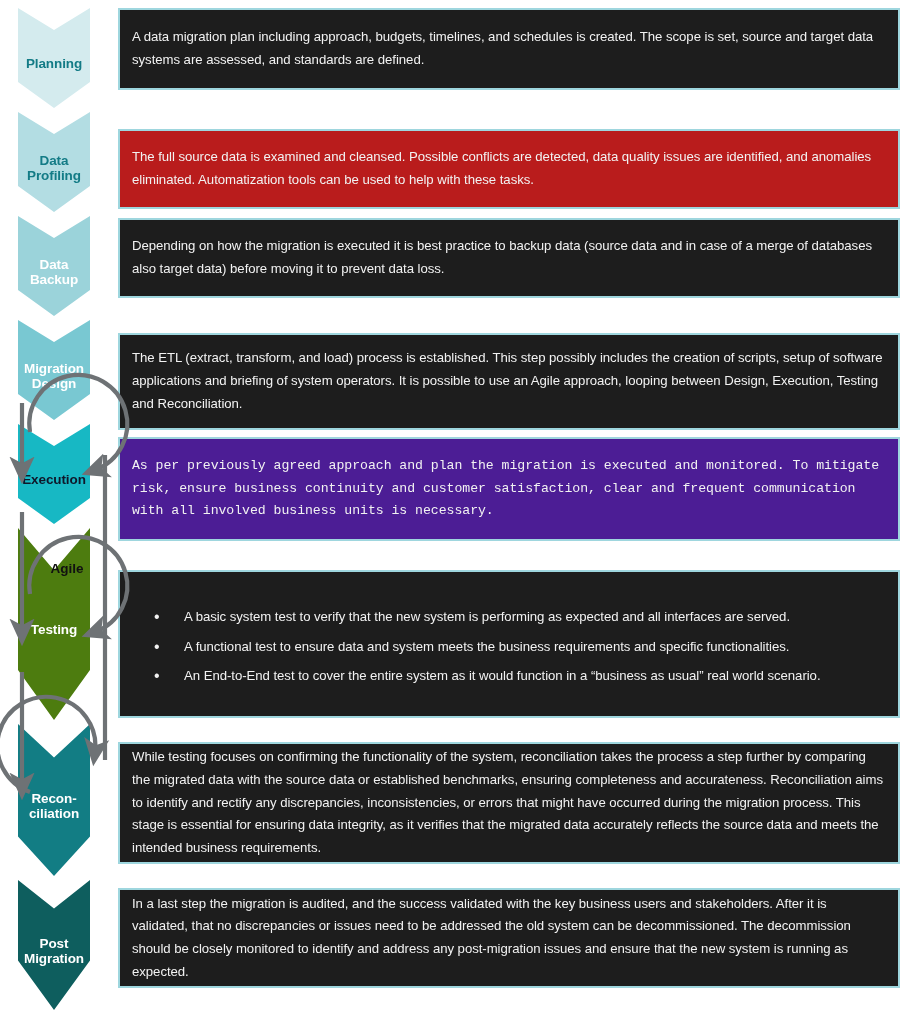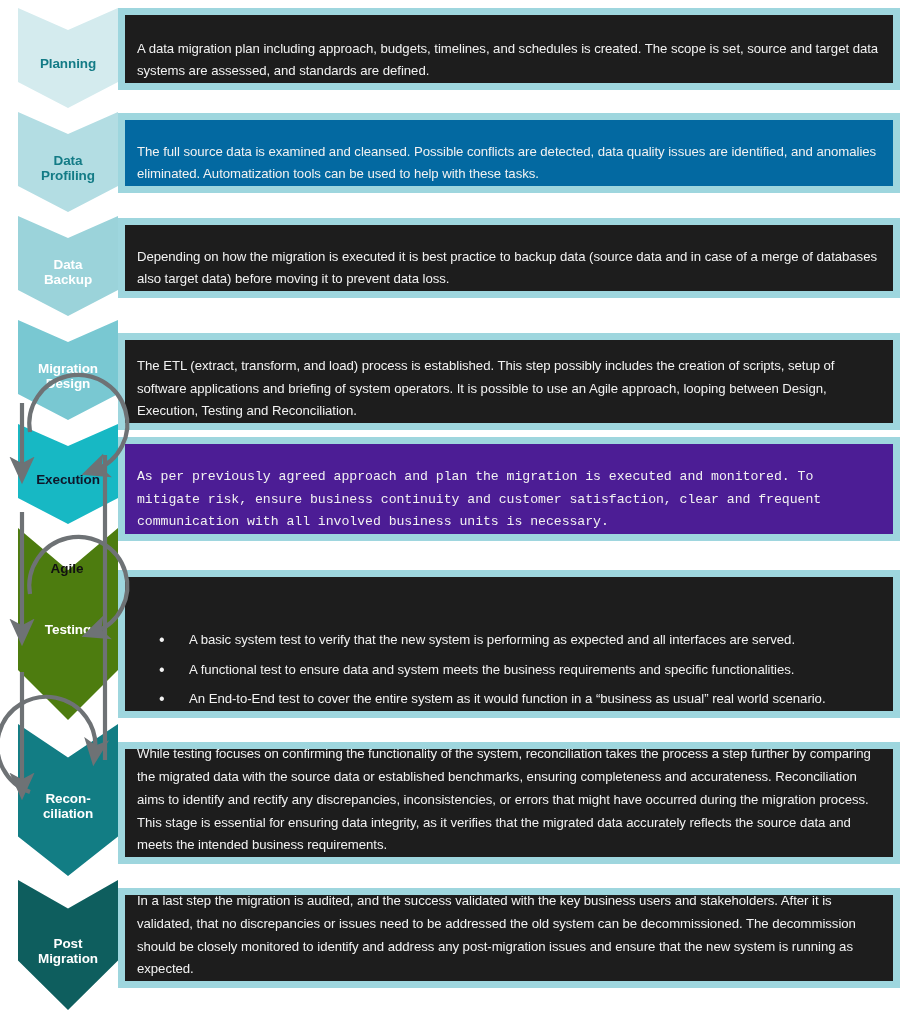--- a/index.html
+++ b/index.html
@@ -15,21 +15,21 @@
     width: 900px;
     height: 1017px;
     background: #ffffff;
     overflow: hidden;
   }
 
   
   .chev {
     position: absolute;
     left: 18px;
-    width: 100px;
+    width: 72px;
     -webkit-clip-path: polygon(0% 0%, 50% 22%, 100% 0%, 100% 74%, 50% 100%, 0% 74%);
     clip-path: polygon(0% 0%, 50% 22%, 100% 0%, 100% 74%, 50% 100%, 0% 74%);
     display: flex;
     align-items: center;
     justify-content: center;
     box-sizing: border-box;
     z-index: 2;
   }
   .chev-label {
     text-align: center;
@@ -42,27 +42,27 @@
     position: relative;
     top: 6px;
   }
 
   
   .panel {
     position: absolute;
     left: 118px;
     width: 782px;
     background: #1d1d1d;
-    border: 7px solid #6d28d9;
+    border: 2px solid #6d28d9;
     box-sizing: border-box;
     color: #f2f2f2;
     z-index: 1;
     display: flex;
     flex-direction: column;
-    justify-content: flex-end;
+    justify-content: center;
   }
   .panel-body {
     padding: 0 14px 0 12px;
     font-size: 13.2px;
     line-height: 1.72;
     letter-spacing: -0.05px;
   }
   .panel-body p {
     margin: 0;
   }
@@ -115,21 +115,21 @@
       <div class="panel" style="top: 8px; height: 82px; background: rgb(29, 29, 29); border-color: rgb(158, 214, 222);">
         <div class="panel-body">
           <p>A data migration plan including approach, budgets, timelines, and schedules is created. The scope is set, source and target data systems are assessed, and standards are defined.</p>
         </div>
       </div>
       <div class="chev" style="top: 8px; height: 100px; background: rgb(212, 235, 238);">
         <div class="chev-label" style="color: rgb(19, 123, 134);">
           <div>Planning</div>
         </div>
       </div>
-      <div class="panel" style="top: 113px; height: 80px; background: #0369a1; border-color: rgb(158, 214, 222);">
+      <div class="panel" style="top: 129px; height: 80px; background: #b91c1c; border-color: rgb(158, 214, 222);">
         <div class="panel-body">
           <p>The full source data is examined and cleansed. Possible conflicts are detected, data quality issues are identified, and anomalies eliminated. Automatization tools can be used to help with these tasks.</p>
         </div>
       </div>
       <div class="chev" style="top: 112px; height: 100px; background: rgb(179, 221, 227);">
         <div class="chev-label" style="color: rgb(19, 123, 134);">
           <div>Data</div>
           <div>Profiling</div>
         </div>
       </div>

